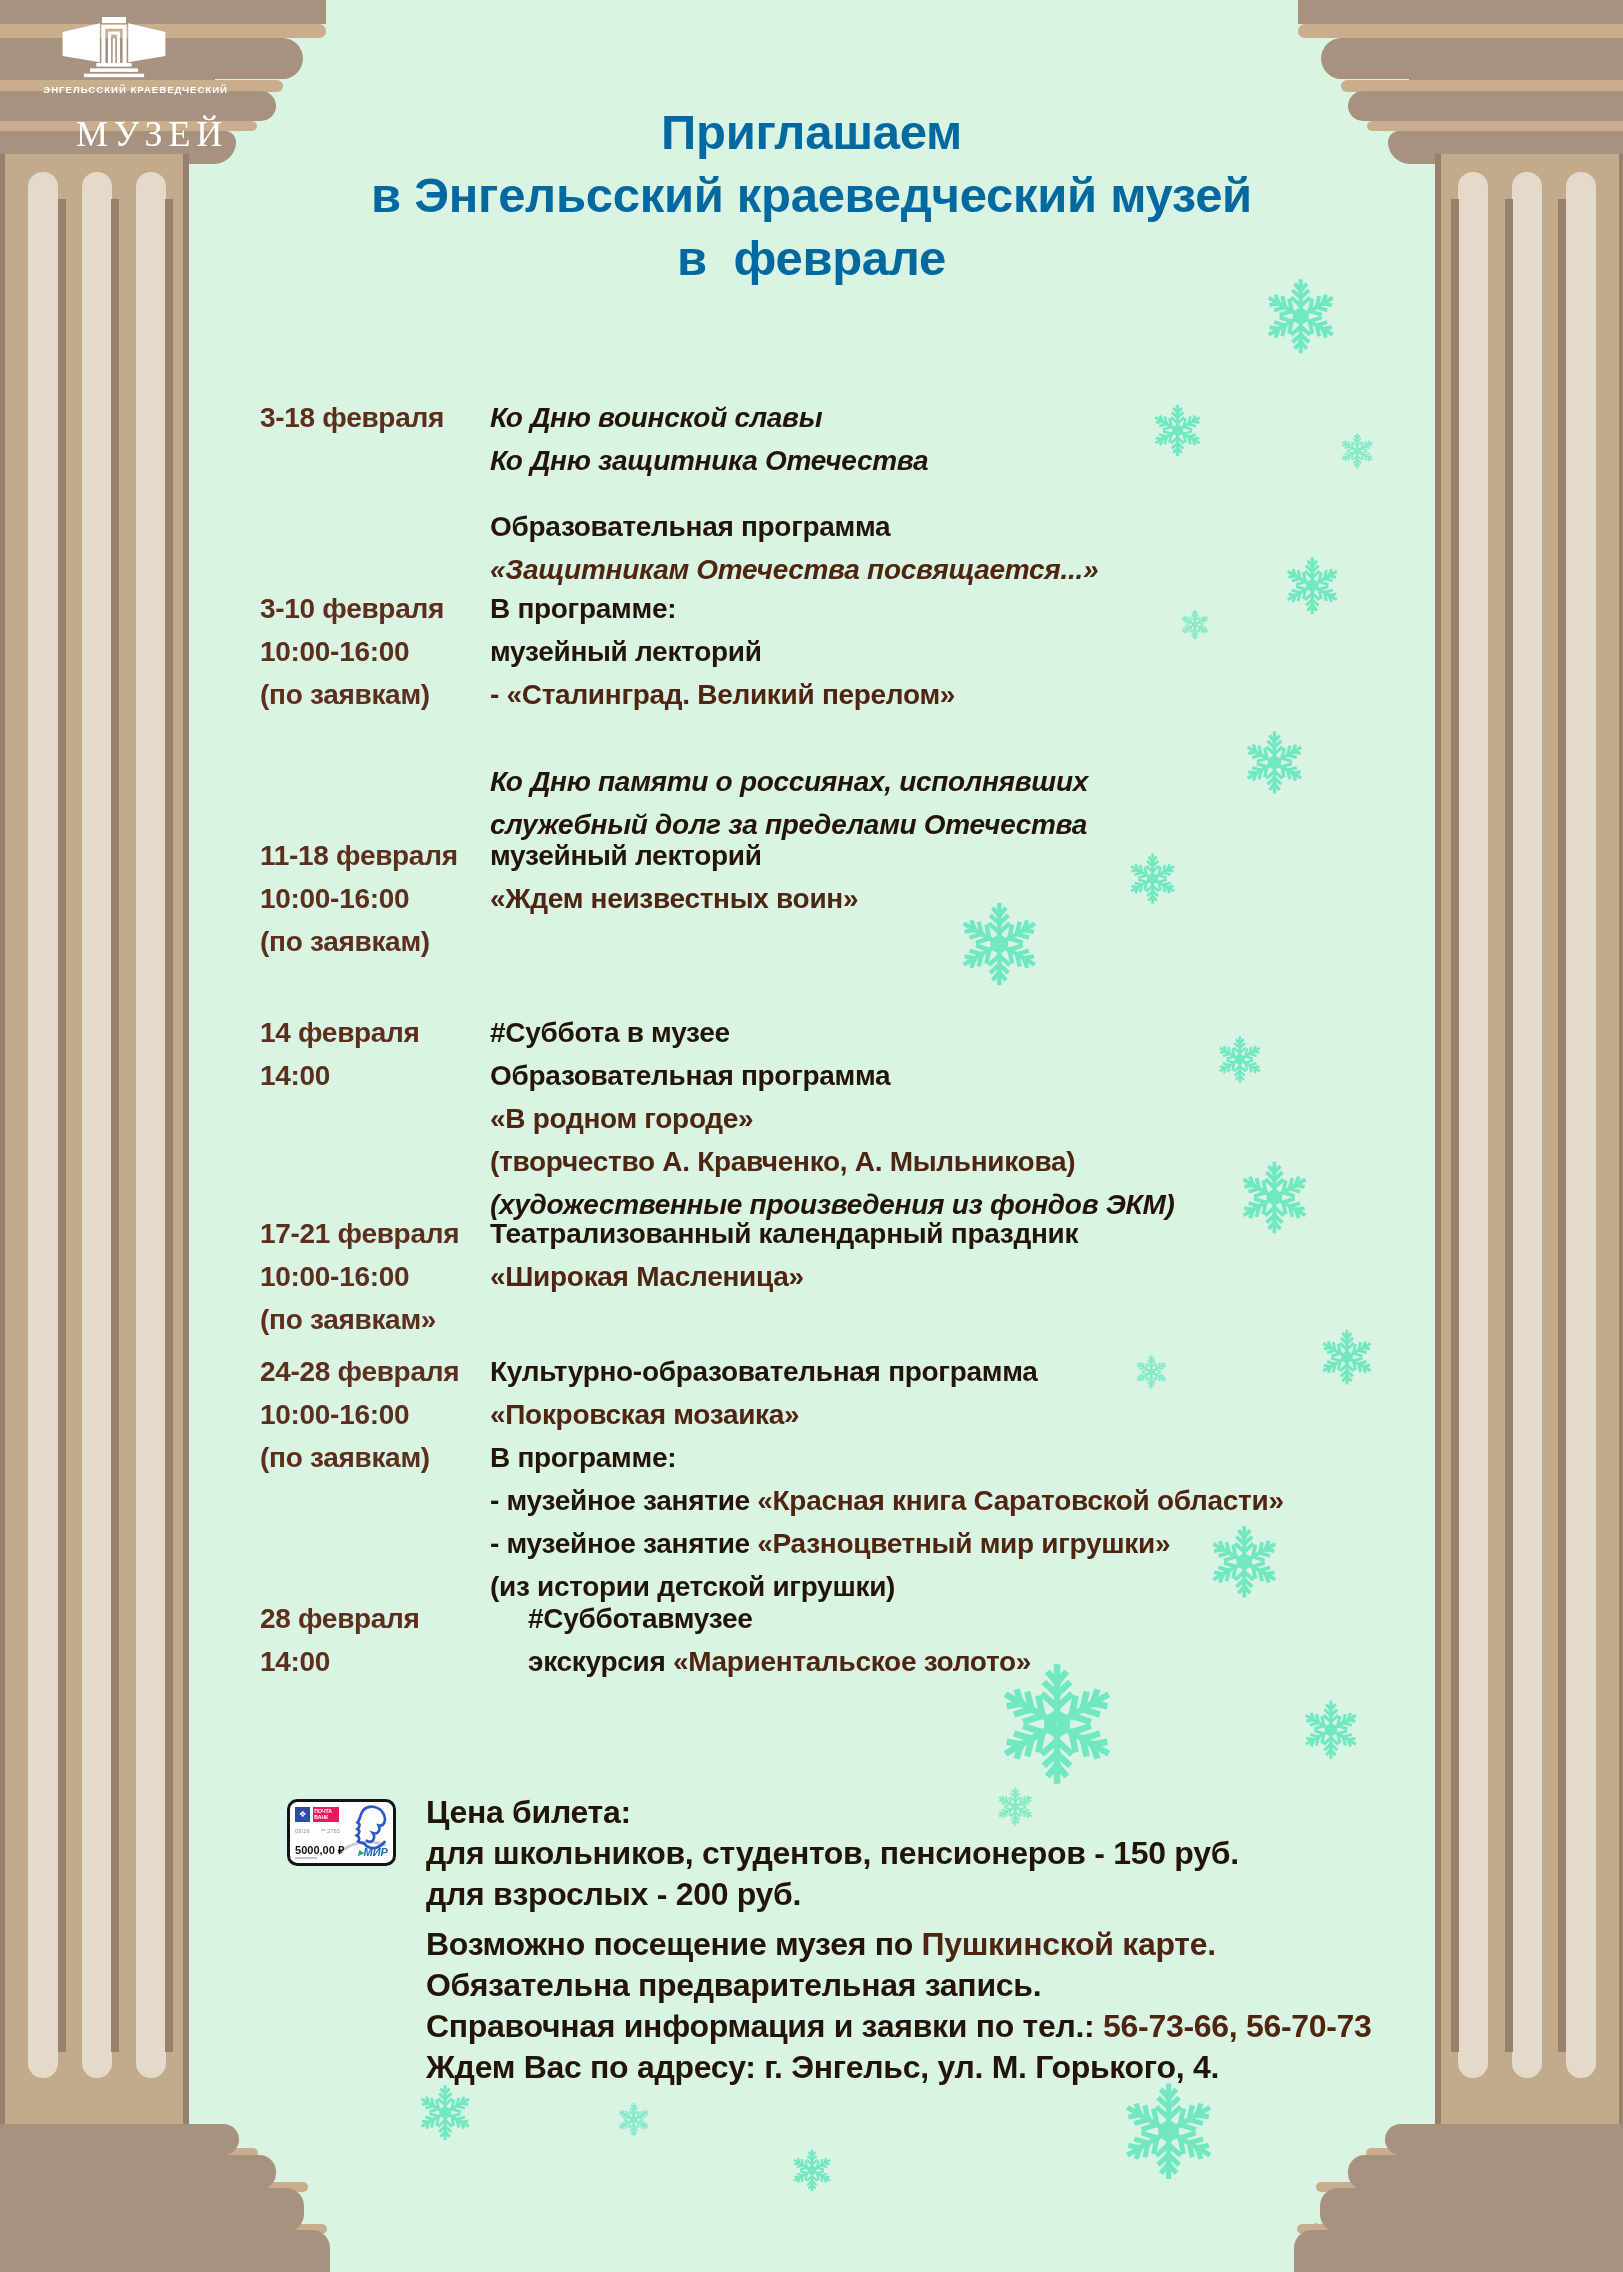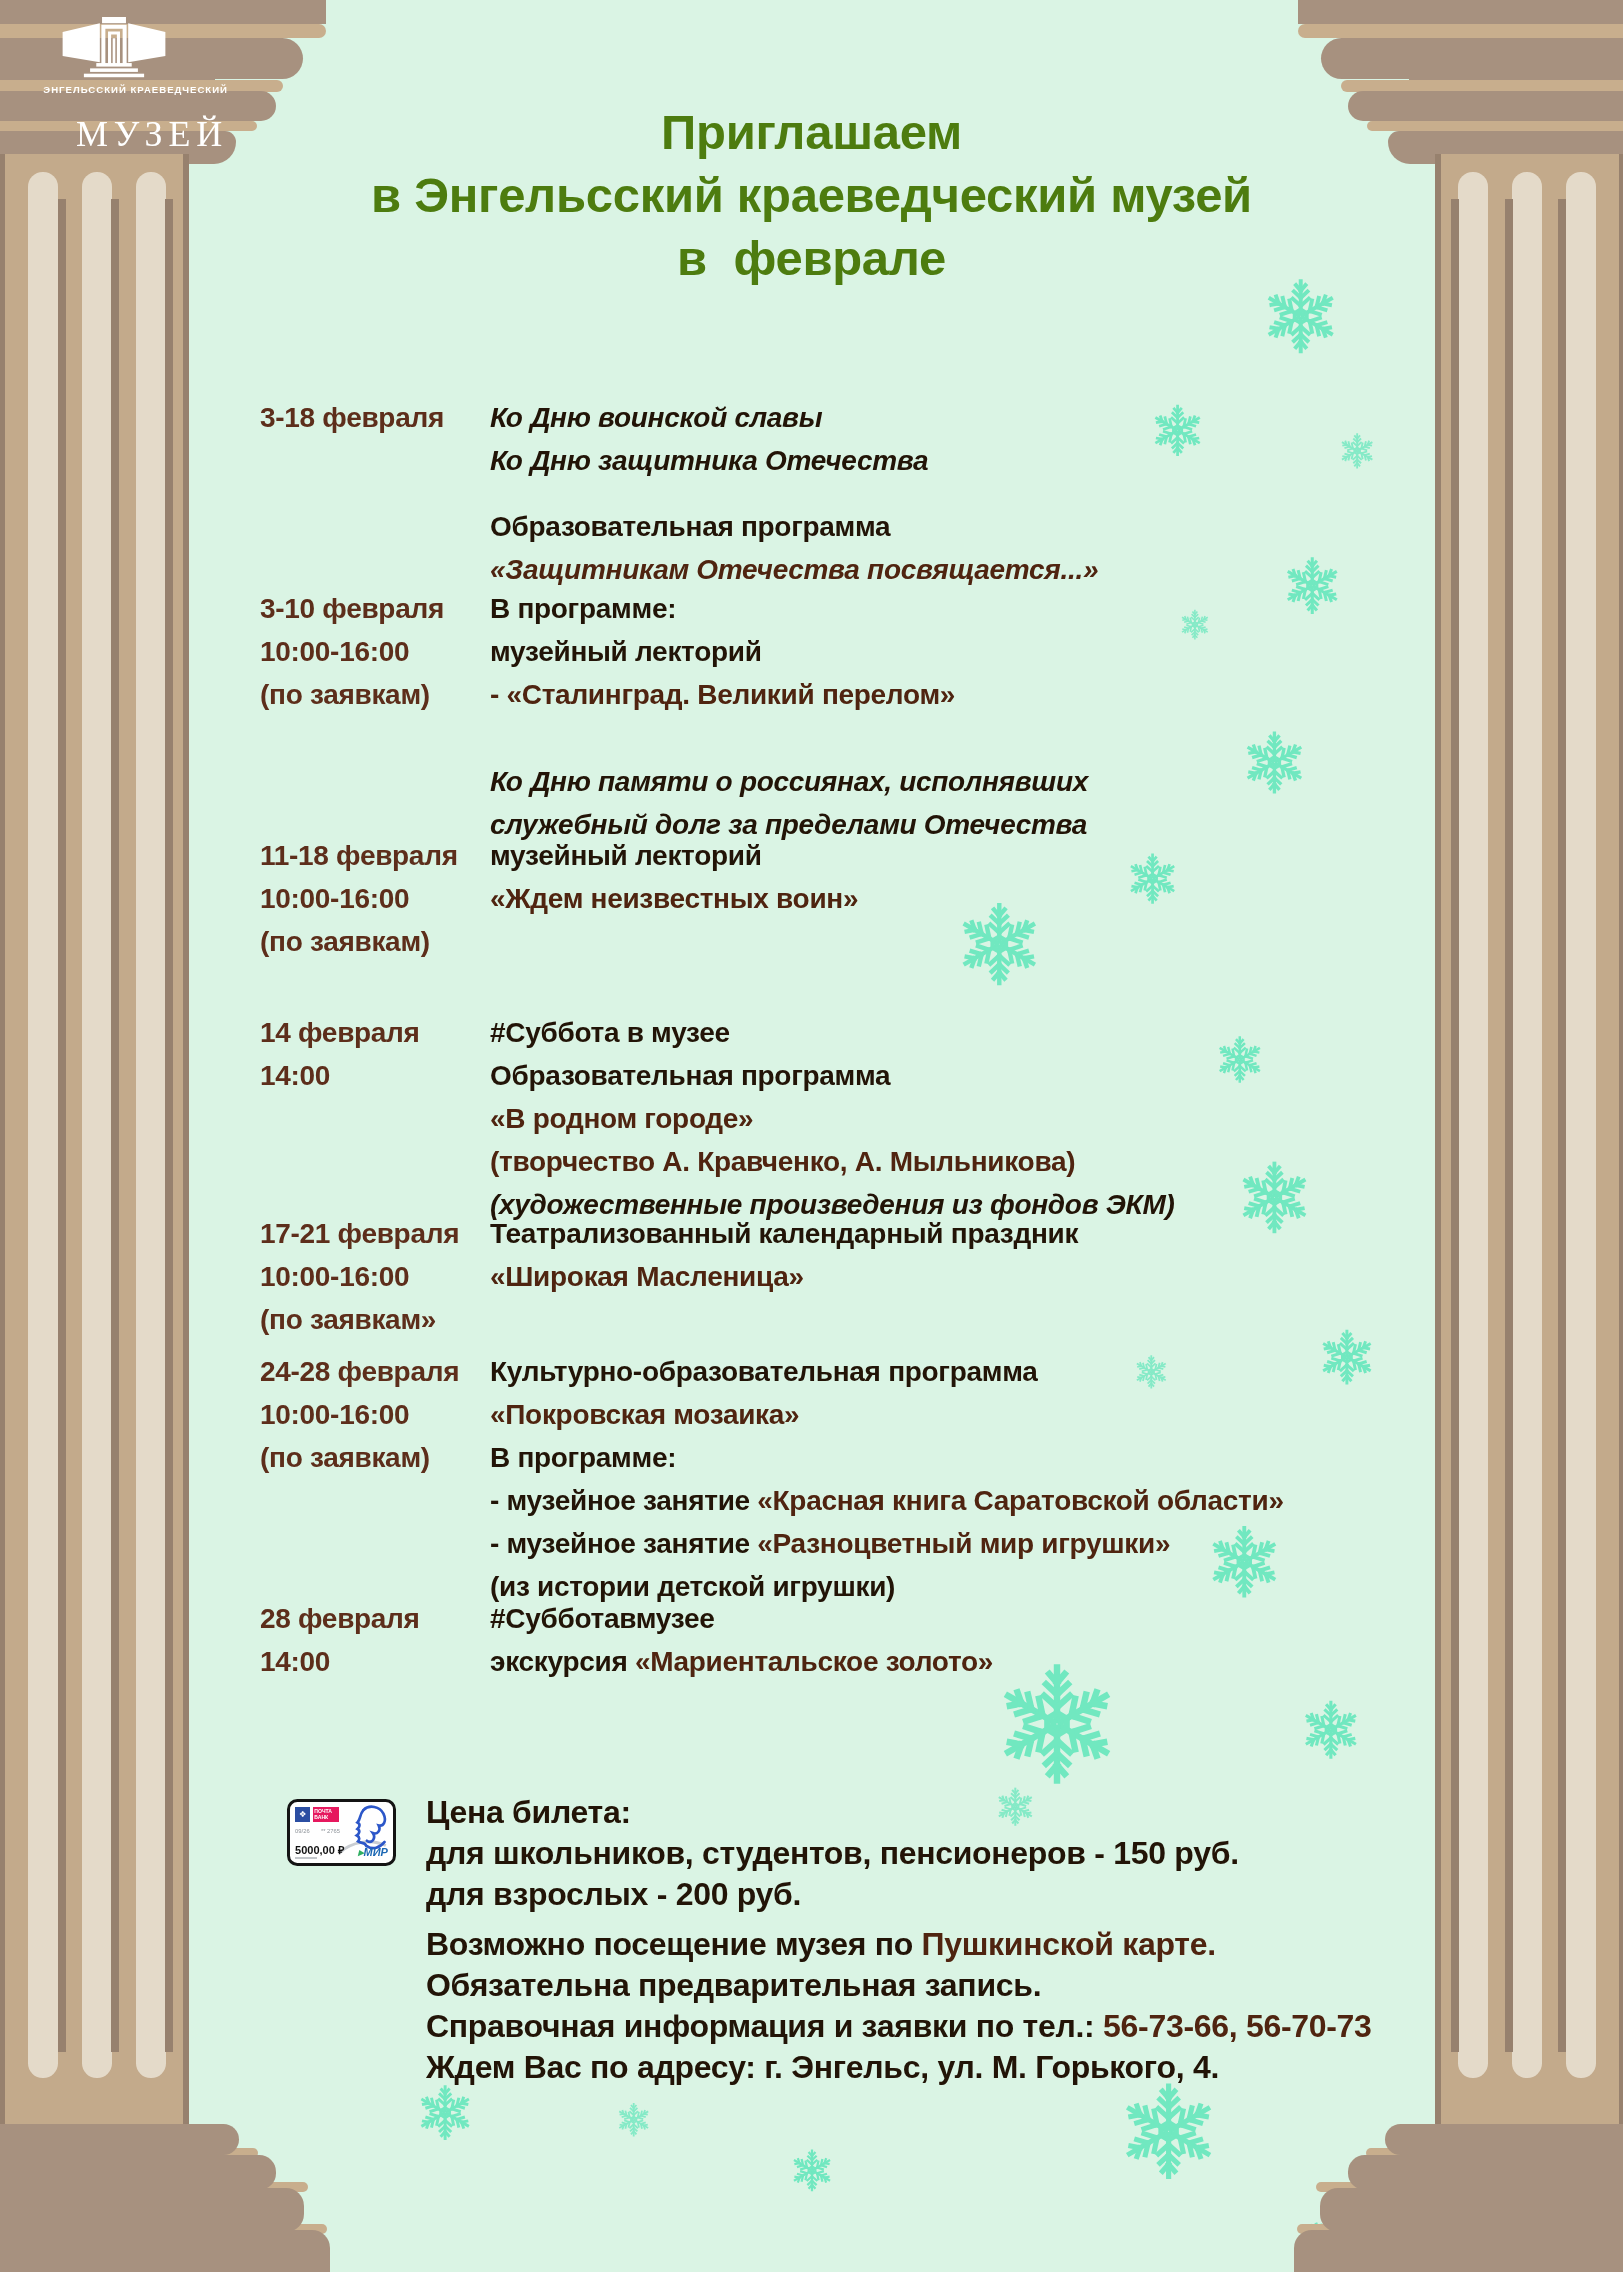--- a/index.html
+++ b/index.html
@@ -41,21 +41,21 @@
   .s3{top:2188px;height:44px;width:304px;border-radius:0 18px 18px 0}
   .s4{top:2230px;height:42px;width:330px;border-radius:0 18px 0 0}
   
   .logo{position:absolute;left:0;top:16.7px;width:228px;text-align:right;color:#fff;z-index:3}
   .logo-icon{display:block;margin:0 auto;width:144px;height:62px}
   .logo-line1{font-size:9.6px;font-weight:bold;letter-spacing:1px;margin-top:5.1px;white-space:nowrap}
   .logo-line2{font-family:"Liberation Serif",serif;font-size:36px;letter-spacing:5.8px;margin-top:18px}
   
   .title{position:absolute;left:276px;top:101px;width:1071px;z-index:3;
     text-align:center;font-size:49px;line-height:63px;font-weight:bold;
-    color:#4d7c0f;letter-spacing:-0.3px;white-space:pre}
+    color:#0369a1;letter-spacing:-0.3px;white-space:pre}
   
   #events{position:absolute;inset:0;z-index:3}
   .event{position:absolute;left:260px;width:1103px;display:flex}
   .event .dates{width:230px;flex:none;color:#5d2e1b}
   .event .desc{flex:1}
   .line{line-height:43px;font-size:28px;font-weight:bold;letter-spacing:-0.3px;white-space:nowrap}
   .line span.d{color:#221407}
   .line span.a{color:#4f2410}
   .line span.i{font-style:italic}
   
@@ -280,21 +280,21 @@
       </div>
       <div class="desc">
         <div class="line"><span class="d">Культурно-образовательная программа</span></div>
         <div class="line"><span class="a">«Покровская мозаика»</span></div>
         <div class="line"><span class="d">В программе:</span></div>
         <div class="line"><span class="d">- музейное занятие </span><span class="a">«Красная книга Саратовской области»</span></div>
         <div class="line"><span class="d">- музейное занятие </span><span class="a">«Разноцветный мир игрушки»</span></div>
         <div class="line"><span class="d">(из истории детской игрушки)</span></div>
       </div>
     </div>
-    <div class="event" style="top: 1597px;">
+    <div class="event" style="top: 1597px; gap: 38px;">
       <div class="dates">
         <div class="line">28 февраля</div>
         <div class="line">14:00</div>
       </div>
       <div class="desc">
         <div class="line"><span class="d">#Субботавмузее</span></div>
         <div class="line"><span class="d">экскурсия </span><span class="a">«Мариентальское золото»</span></div>
       </div>
     </div>
   </div>

